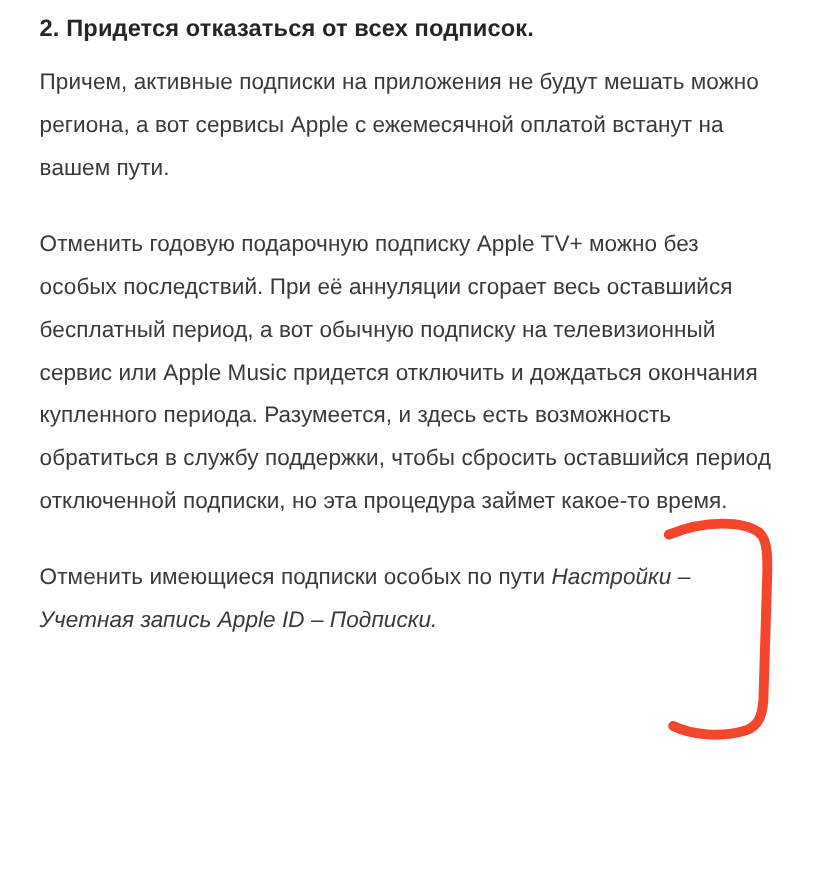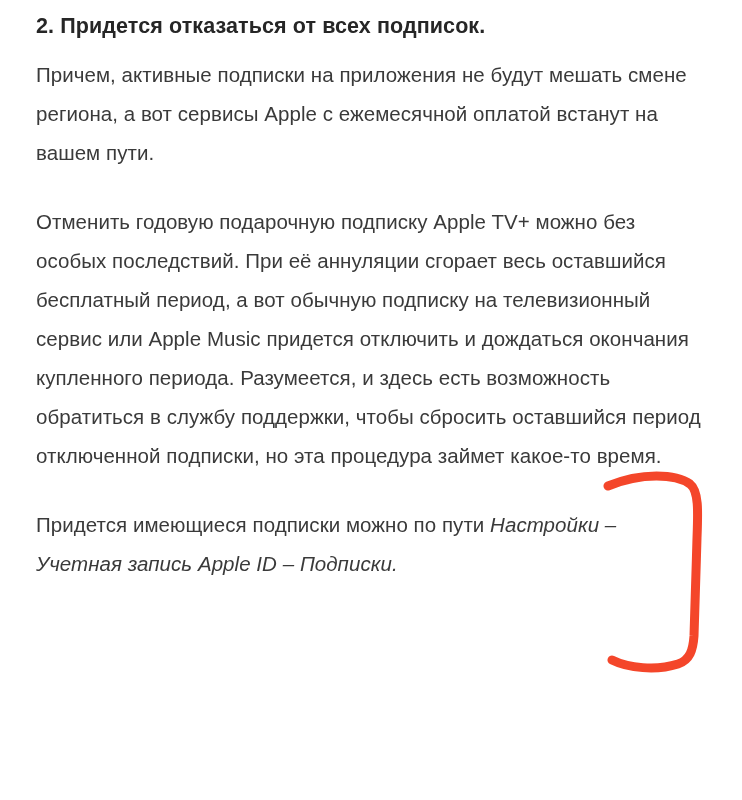--- a/index.html
+++ b/index.html
@@ -60,25 +60,25 @@
     pointer-events: none;
   }
 </style>
 </head>
 <body>
 
 <div class="page">
 
   <h2 class="heading">2. Придется отказаться от всех подписок.</h2>
 
-  <p class="para">Причем, активные подписки на приложения не будут мешать смене региона, а вот сервисы Apple с ежемесячной оплатой встанут на вашем пути.</p>
+  <p class="para">Причем, активные подписки на приложения не будут мешать можно региона, а вот сервисы Apple с ежемесячной оплатой встанут на вашем пути.</p>
 
   <p class="para">Отменить годовую подарочную подписку Apple TV+ можно без особых последствий. При её аннуляции сгорает весь оставшийся бесплатный период, а вот обычную подписку на телевизионный сервис или Apple Music придется отключить и дождаться окончания купленного периода. Разумеется, и здесь есть возможность обратиться в службу поддержки, чтобы сбросить оставшийся период отключенной подписки, но эта процедура займет какое-то время.</p>
 
   <p class="para">
-    <span>Придется имеющиеся подписки можно по пути </span><span class="italic">Настройки – Учетная запись Apple ID – Подписки.</span>
+    <span>Отменить имеющиеся подписки особых по пути </span><span class="italic">Настройки – Учетная запись Apple ID – Подписки.</span>
   </p>
 
 </div>
 
 <svg class="annotation" viewBox="0 0 120 210" aria-hidden="true">
   <path d="M10 18 C 44 4, 78 6, 92 16 C 101 23, 100 44, 99 70 C 98 104, 97 140, 96 168 C 95 182, 92 192, 80 196 C 58 203, 30 200, 14 192" fill="none" stroke="#f4462a" stroke-width="9" stroke-linecap="round" stroke-linejoin="round"></path>
 </svg>
 
 </body></html>

